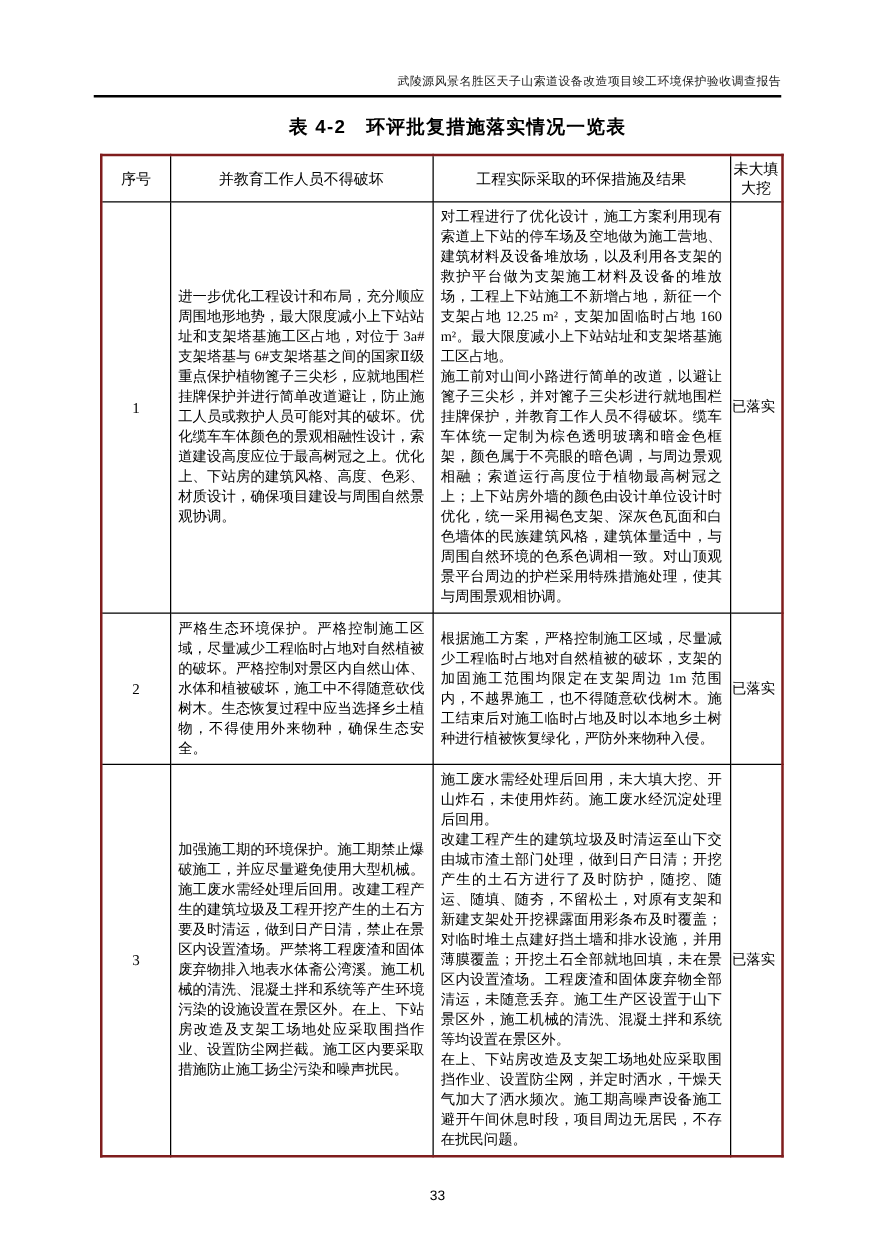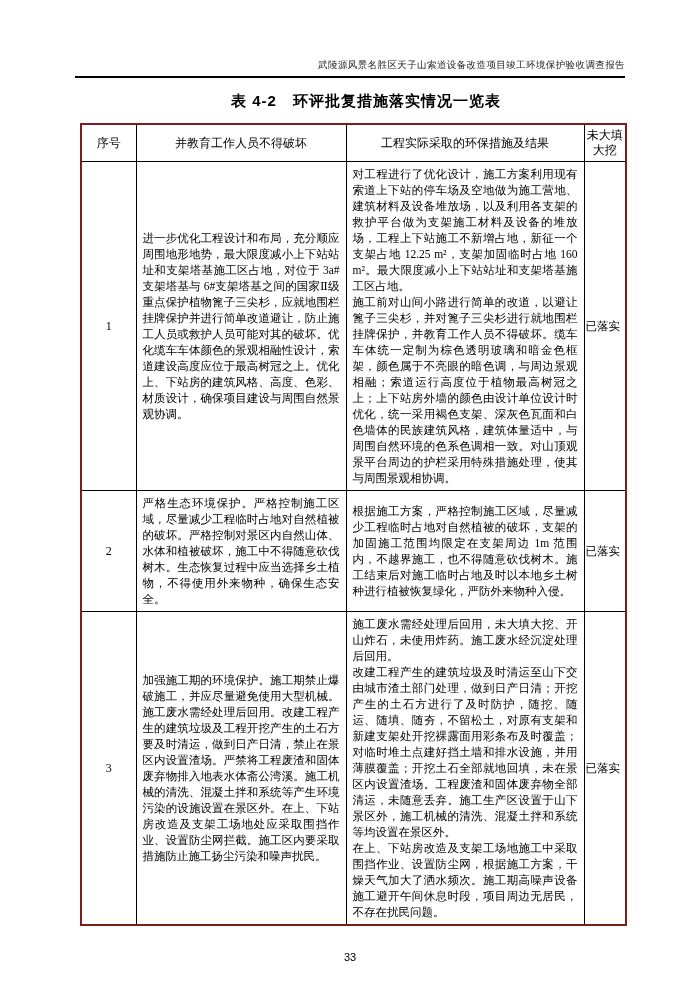--- a/index.html
+++ b/index.html
@@ -119,21 +119,21 @@
         <td class="status-cell">已落实</td>
       </tr>
       <tr>
         <td class="serial-cell">3</td>
         <td class="measure-cell">
             <p>加强施工期的环境保护。施工期禁止爆破施工，并应尽量避免使用大型机械。施工废水需经处理后回用。改建工程产生的建筑垃圾及工程开挖产生的土石方要及时清运，做到日产日清，禁止在景区内设置渣场。严禁将工程废渣和固体废弃物排入地表水体斋公湾溪。施工机械的清洗、混凝土拌和系统等产生环境污染的设施设置在景区外。在上、下站房改造及支架工场地处应采取围挡作业、设置防尘网拦截。施工区内要采取措施防止施工扬尘污染和噪声扰民。</p>
           </td>
         <td class="result-cell">
             <p>施工废水需经处理后回用，未大填大挖、开山炸石，未使用炸药。施工废水经沉淀处理后回用。</p>
             <p>改建工程产生的建筑垃圾及时清运至山下交由城市渣土部门处理，做到日产日清；开挖产生的土石方进行了及时防护，随挖、随运、随填、随夯，不留松土，对原有支架和新建支架处开挖裸露面用彩条布及时覆盖；对临时堆土点建好挡土墙和排水设施，并用薄膜覆盖；开挖土石全部就地回填，未在景区内设置渣场。工程废渣和固体废弃物全部清运，未随意丢弃。施工生产区设置于山下景区外，施工机械的清洗、混凝土拌和系统等均设置在景区外。</p>
-            <p>在上、下站房改造及支架工场地施工中采取围挡作业、设置防尘网，根据施工方案，干燥天气加大了洒水频次。施工期高噪声设备施工避开午间休息时段，项目周边无居民，不存在扰民问题。</p>
+            <p>在上、下站房改造及支架工场地处应采取围挡作业、设置防尘网，并定时洒水，干燥天气加大了洒水频次。施工期高噪声设备施工避开午间休息时段，项目周边无居民，不存在扰民问题。</p>
           </td>
         <td class="status-cell">已落实</td>
       </tr>
     </tbody>
   </table>
 
   <div class="page-number">33</div>
 
 </div>
 

